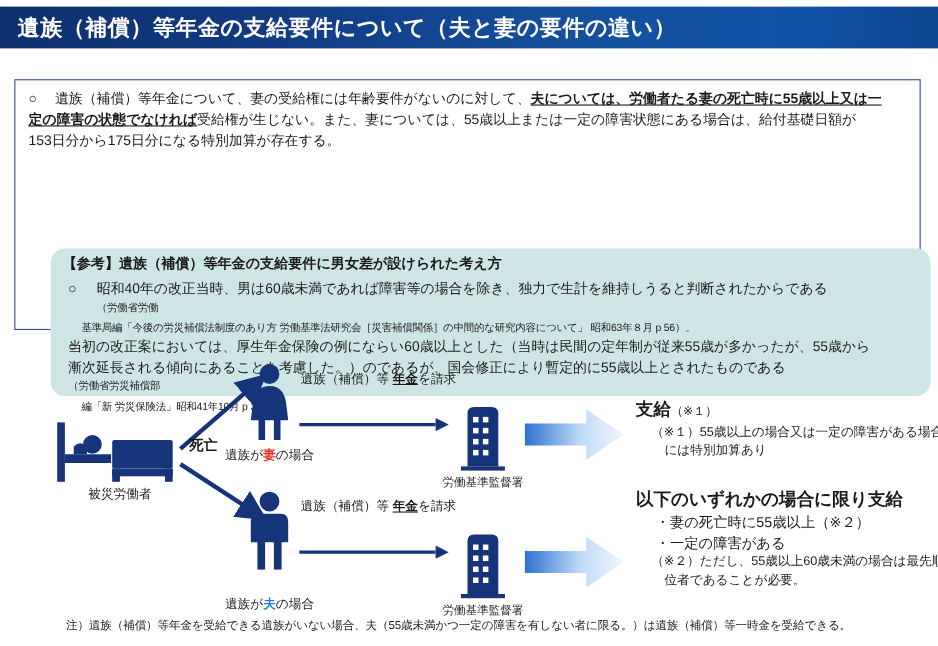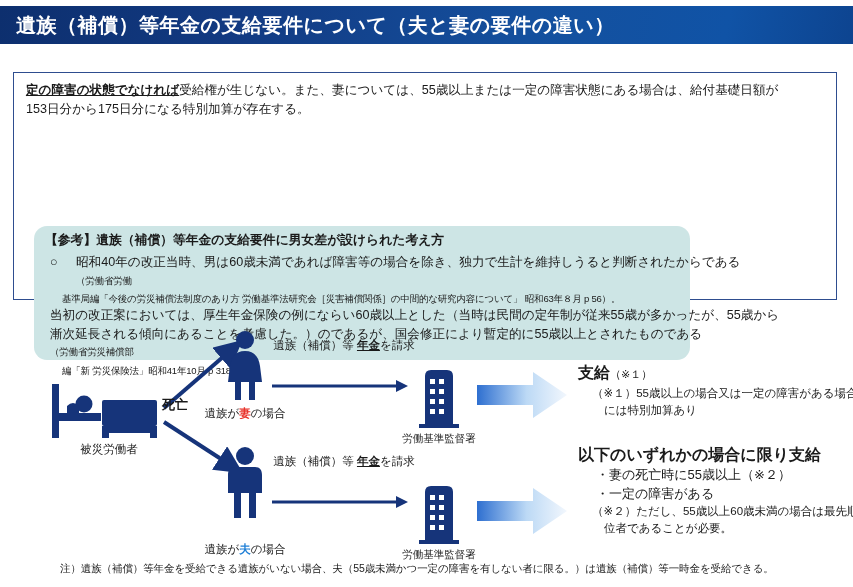--- a/index.html
+++ b/index.html
@@ -65,22 +65,22 @@
     text-indent: 0;
   }
   .para-row .ptext .l1 { display: block; }
   .para-row .ptext .l2 { display: block; margin-left: -24px; }
   .para-row .ptext .l3 { display: block; margin-left: -24px; }
   .bold-ul { font-weight: bold; text-decoration: underline; }
 
   
   .ref-box {
     position: absolute;
-    left: 20px; top: 153px;
-    width: 656px;
+    left: 32px; top: 153px;
+    width: 800px;
     height: 134px;
     background: #cde5e5;
     border-radius: 13px;
     box-sizing: border-box;
   }
   .ref-head {
     position: absolute;
     left: 11px; top: 6px;
     font-size: 12.8px;
     font-weight: bold;
@@ -123,21 +123,21 @@
 
   .bed-wrap { position: absolute; left: 50px; top: 68px; width: 115px; height: 62px; }
   .bed-label {
     position: absolute; left: 44px; top: 132px;
     width: 130px; text-align: center;
     font-size: 11.5px;
   }
 
   .branch-svg { position: absolute; left: 158px; top: 20px; width: 96px; height: 150px; }
   .death-label {
-    position: absolute; left: 162px; top: 86px;
+    position: absolute; left: 172px; top: 86px;
     font-size: 13px; font-weight: bold;
   }
 
   .fig-wrap { position: absolute; width: 46px; height: 72px; }
   .fig-female { left: 222px; top: 20px; }
   .fig-male   { left: 222px; top: 136px; }
 
   .fig-label {
     position: absolute;
     width: 150px; text-align: center;
@@ -217,20 +217,23 @@
 
 <div class="title-bar">
   <span class="title-text">遺族（補償）等年金の支給要件について（夫と妻の要件の違い）</span>
 </div>
 
 <div class="main-box">
 
   <div class="para-row para-1">
     <span class="marker">○</span>
     <span class="ptext">
+      <span class="l1">
+        <span>遺族（補償）等年金について、妻の受給権には年齢要件がないのに対して、</span><span class="bold-ul">夫については、労働者たる妻の死亡時に55歳以上又は一</span>
+      </span>
       <span class="l2">
         <span class="bold-ul">定の障害の状態でなければ</span><span>受給権が生じない。また、妻については、55歳以上または一定の障害状態にある場合は、給付基礎日額が</span>
       </span>
       <span class="l3">153日分から175日分になる特別加算が存在する。</span>
     </span>
   </div>
 
   <div class="ref-box">
     <div class="ref-head">【参考】遺族（補償）等年金の支給要件に男女差が設けられた考え方</div>
 

